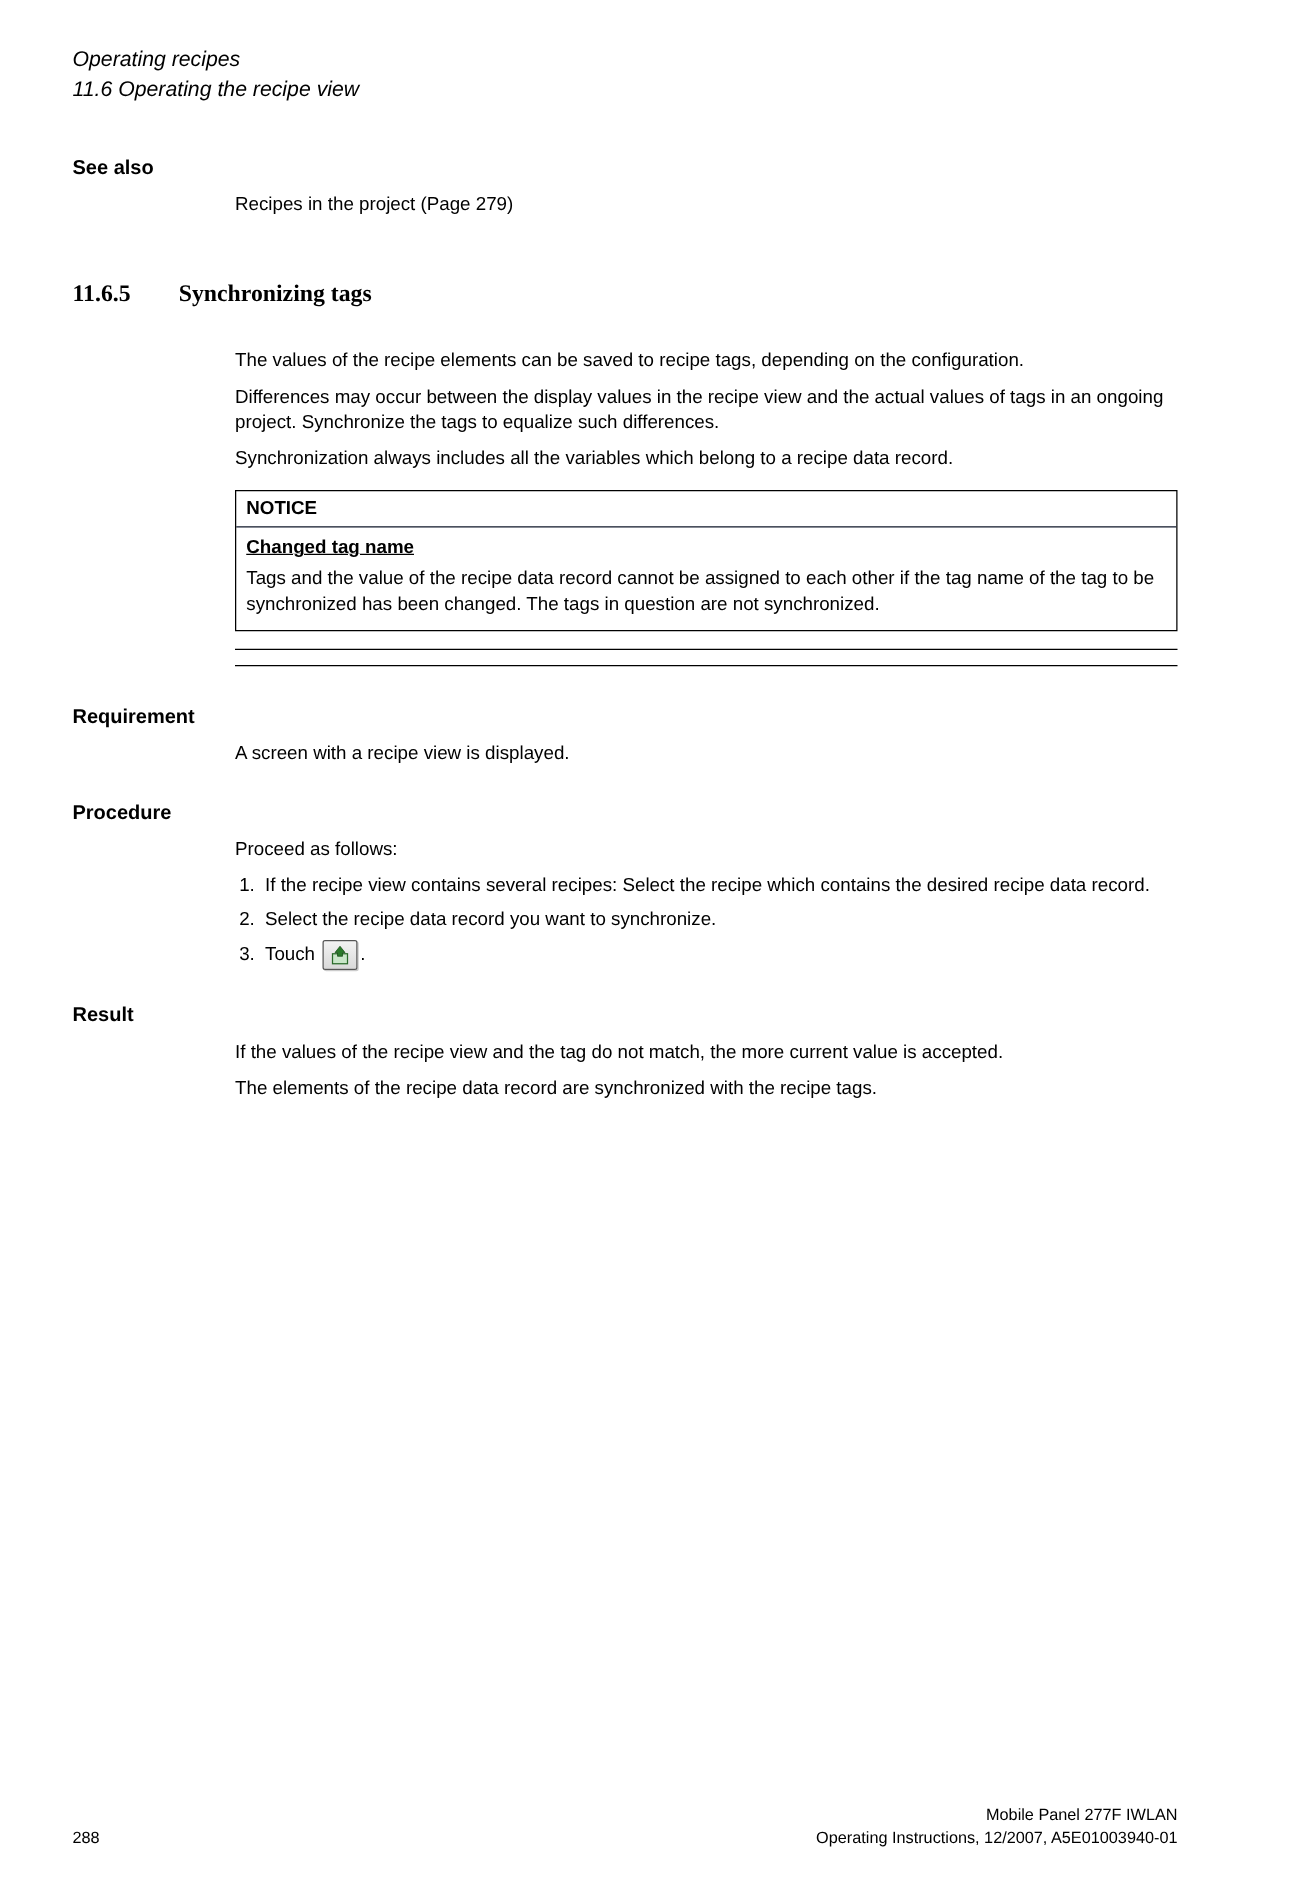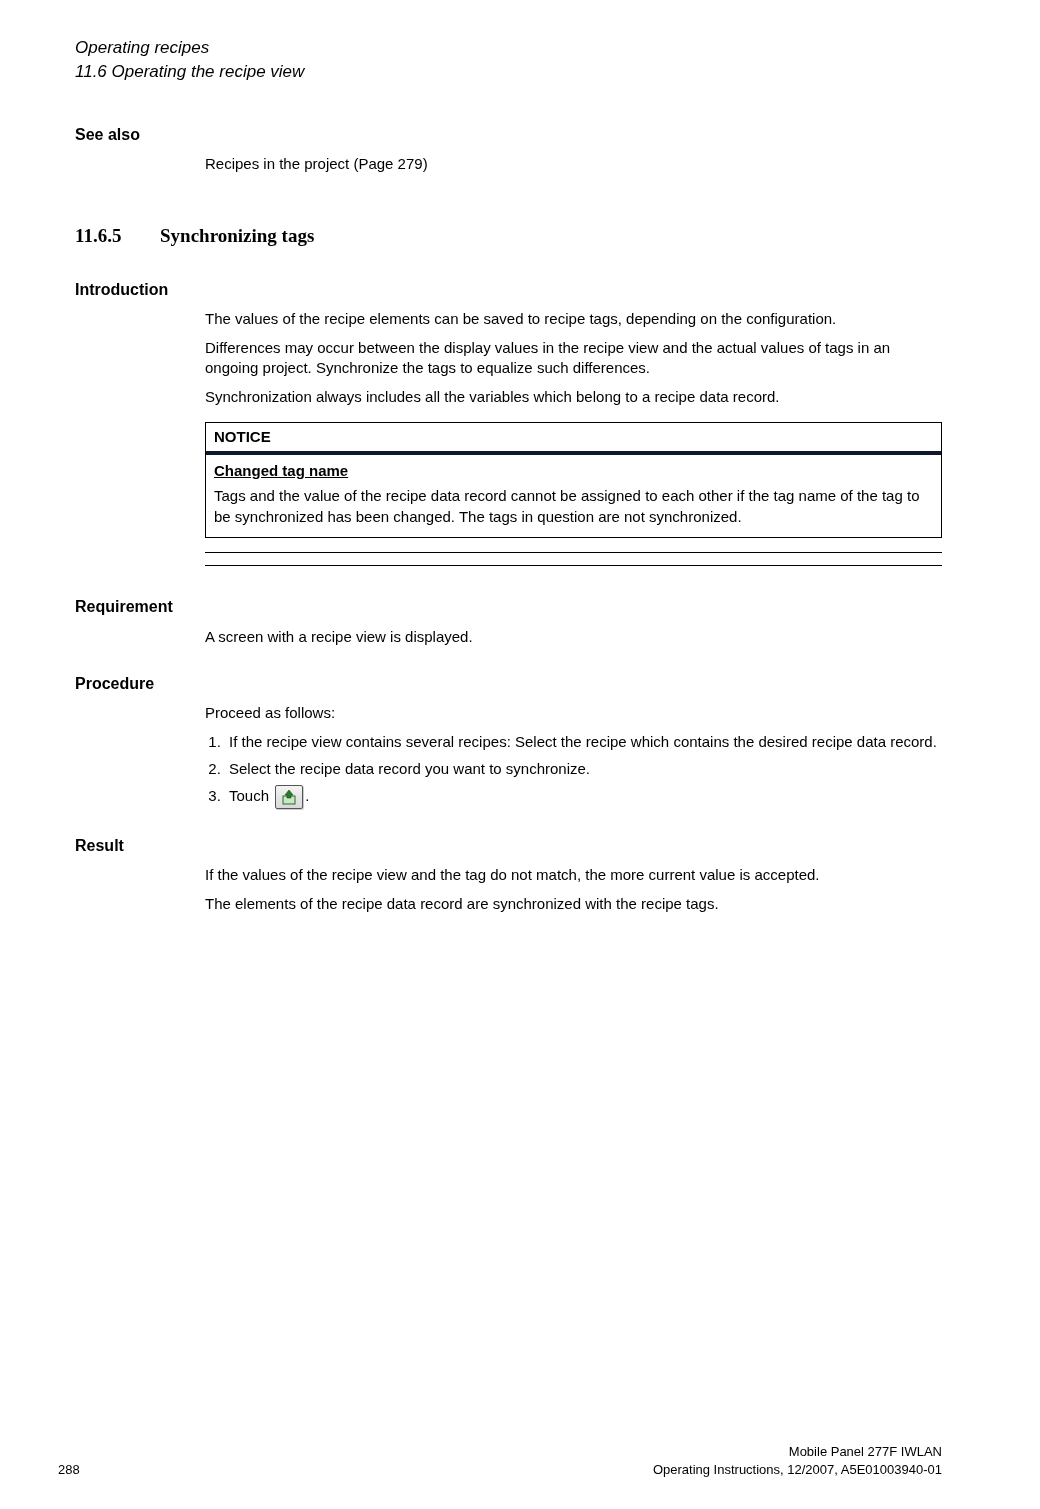--- a/index.html
+++ b/index.html
@@ -7,21 +7,21 @@
       font-size: 15px;
       line-height: 1.38;
       color: #000;
       background: #fff;
       margin: 0;
       padding: 0;
     }
     .page {
       width: 1000px;
       min-height: 1509px;
-      padding: 36px 58px 30px 75px;
+      padding: 36px 58px 30px 58px;
       box-sizing: border-box;
       position: relative;
     }
     .hdr-italic-chapter {
       font-style: italic;
       font-size: 17px;
       margin-bottom: 1px;
     }
     .hdr-italic-section {
       font-style: italic;
@@ -50,21 +50,21 @@
     }
     p.body {
       margin: 0 0 8px 0;
     }
     .notice-box {
       border: 1px solid #000;
       margin-top: 14px;
       margin-bottom: 14px;
     }
     .notice-head {
-      border-bottom: 4px solid #0f172a;
+      border-bottom: 1px solid #0f172a;
       padding: 4px 8px;
       font-weight: bold;
     }
     .notice-body {
       padding: 6px 8px 10px 8px;
     }
     .notice-sub {
       font-weight: bold;
       margin: 0 0 4px 0;
       text-decoration: underline;
@@ -131,21 +131,20 @@
 
   <div class="h-sub">See also</div>
   <div class="indent-block">
     <p class="body">Recipes in the project (Page 279)</p>
   </div>
 
   <div class="h-numbered">
     <span class="num">11.6.5</span><span>Synchronizing tags</span>
   </div>
 
-  <div class="h-sub">Introduction</div>
   <div class="indent-block">
     <p class="body">The values of the recipe elements can be saved to recipe tags, depending on the configuration.</p>
     <p class="body">Differences may occur between the display values in the recipe view and the actual values of tags in an ongoing project. Synchronize the tags to equalize such differences.</p>
     <p class="body">Synchronization always includes all the variables which belong to a recipe data record.</p>
 
     <div class="notice-box">
       <div class="notice-head">NOTICE</div>
       <div class="notice-body">
         <p class="notice-sub">Changed tag name</p>
         <span>Tags and the value of the recipe data record cannot be assigned to each other if the tag name of the tag to be synchronized has been changed. The tags in question are not synchronized.</span>

